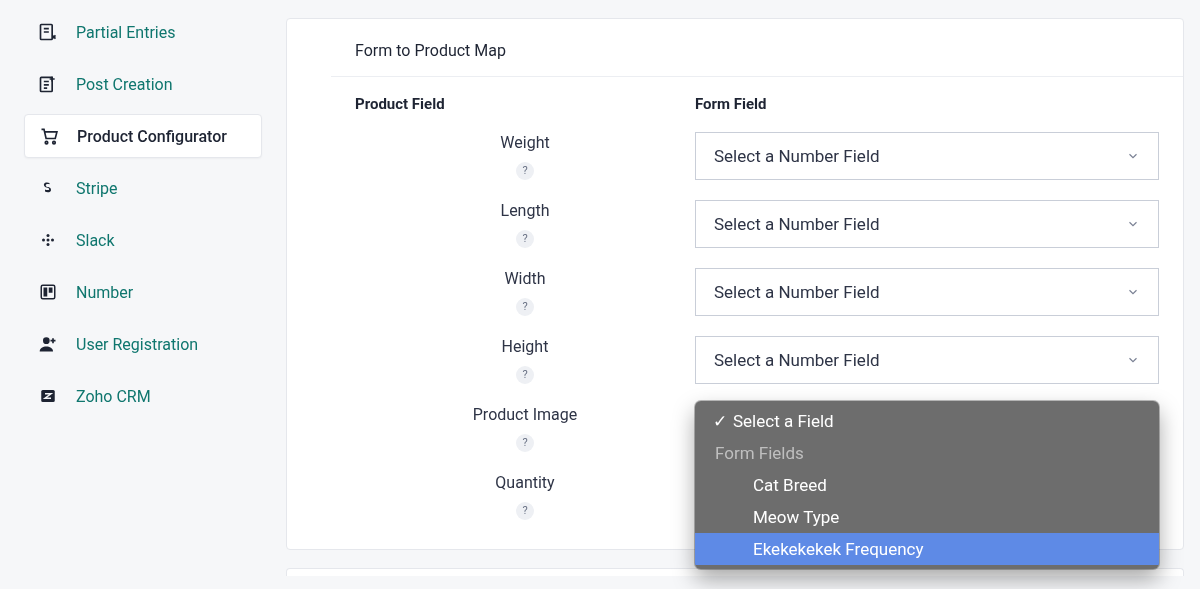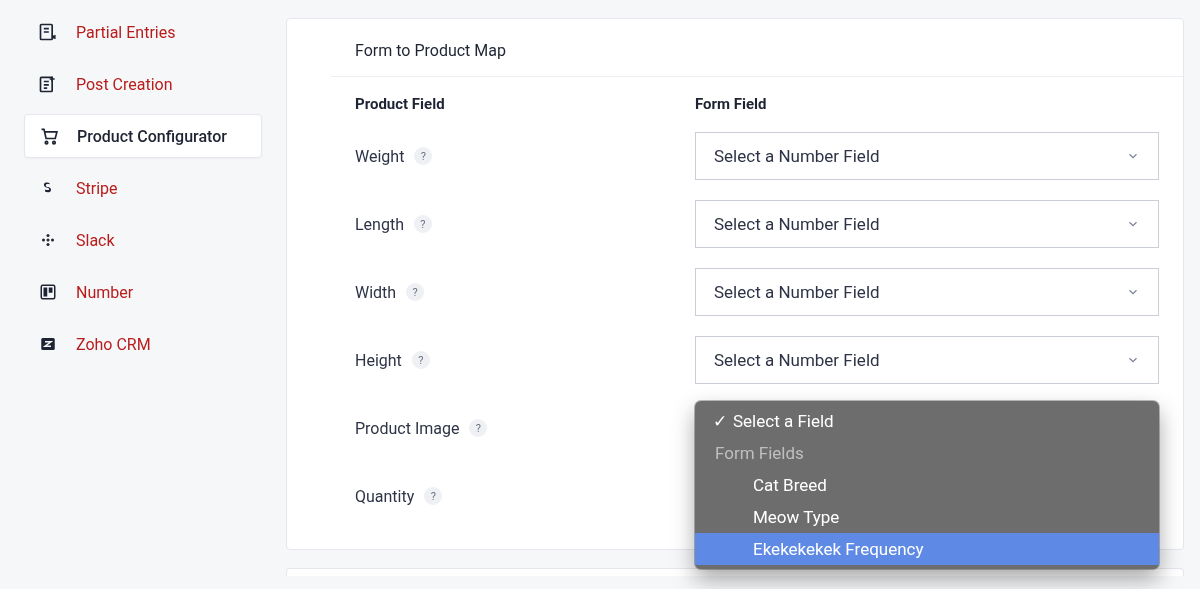--- a/index.html
+++ b/index.html
@@ -20,21 +20,21 @@
     width: 278px;
     padding: 10px 16px 0 24px;
   }
   .sidebar-item {
     display: flex;
     align-items: center;
     gap: 18px;
     height: 44px;
     padding: 0 14px;
     border-radius: 4px;
-    color: #b91c1c;
+    color: #0f766e;
     font-size: 16px;
     cursor: pointer;
     margin-bottom: 8px;
   }
   .sidebar-item .icon {
     width: 20px; height: 20px;
     display: flex; align-items: center; justify-content: center;
     color: #1e2433;
   }
   .sidebar-item.active {
@@ -79,20 +79,21 @@
     margin-bottom: 18px;
     position: relative;
   }
   .row .label-cell {
     width: 340px;
     display: flex;
     align-items: center;
     gap: 10px;
     color: #2e3446;
     font-size: 16px;
+    flex-direction: column;
   }
   .help {
     width: 18px; height: 18px;
     border-radius: 50%;
     background: #eef0f4;
     color: #6a7285;
     font-size: 11px;
     display: inline-flex;
     align-items: center;
     justify-content: center;
@@ -218,20 +219,30 @@
         <svg width="18" height="18" viewBox="0 0 24 24" fill="none" stroke="currentColor" stroke-width="2">
             <rect x="3" y="3" width="18" height="18" rx="2"></rect>
             <rect x="6" y="6" width="5" height="12" fill="currentColor" stroke="none"></rect>
             <rect x="13" y="6" width="5" height="7" fill="currentColor" stroke="none"></rect>
           </svg>
       </span>
       <span>Number</span>
     </div>
     <div class="sidebar-item">
       <span class="icon">
+        <svg width="20" height="20" viewBox="0 0 24 24" fill="currentColor">
+            <circle cx="10" cy="8" r="4"></circle>
+            <path d="M2 21c0-4 4-6 8-6s8 2 8 6v0H2z"></path>
+            <path d="M18 5v6M15 8h6" stroke="currentColor" stroke-width="2" fill="none"></path>
+          </svg>
+      </span>
+      <span>User Registration</span>
+    </div>
+    <div class="sidebar-item">
+      <span class="icon">
         <svg width="18" height="18" viewBox="0 0 24 24" fill="currentColor">
             <rect x="3" y="4" width="18" height="16" rx="2"></rect>
             <path d="M8 9h8l-8 6h8" stroke="#f6f7f9" stroke-width="2" fill="none"></path>
           </svg>
       </span>
       <span>Zoho CRM</span>
     </div>
   </nav>
 
   <main class="main">

